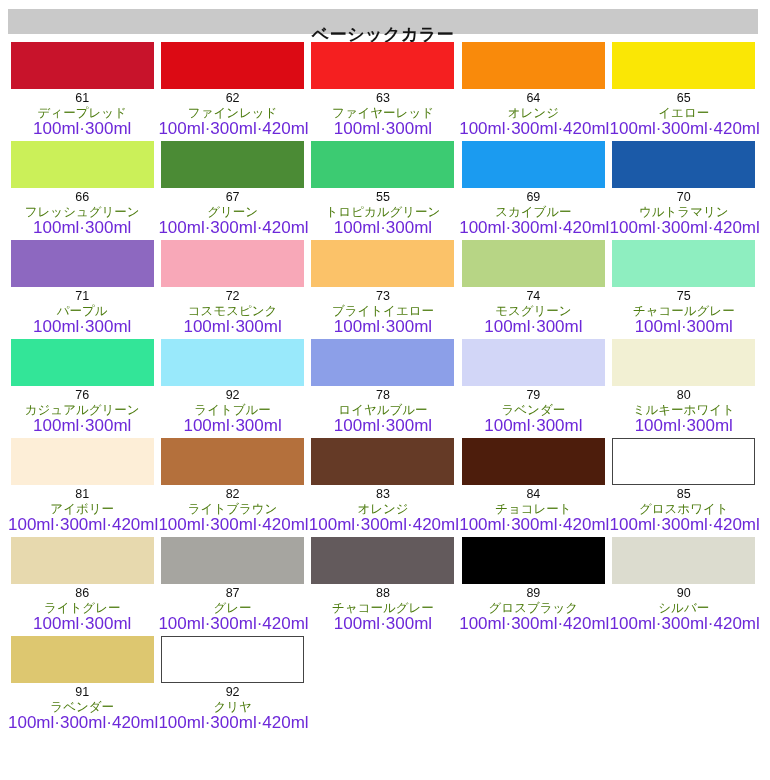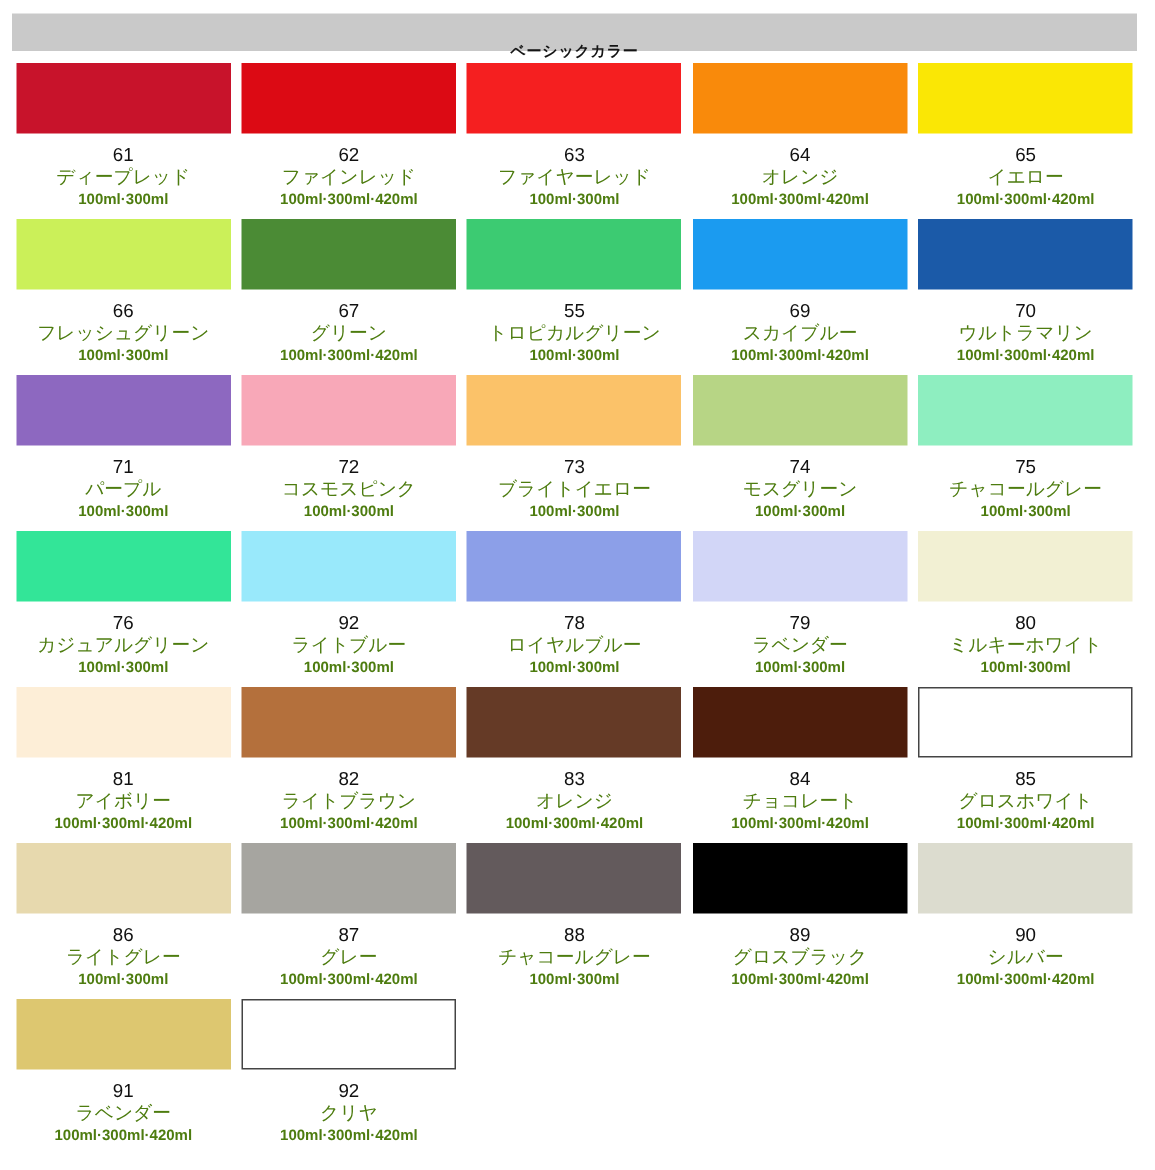--- a/index.html
+++ b/index.html
@@ -26,21 +26,21 @@
     left: 8px;
     top: 9px;
     width: 750px;
     height: 25px;
     background: #c9c9c9;
     display: flex;
     align-items: center;
     justify-content: center;
   }
   .header-title {
-    font-size: 10px;
+    font-size: 17px;
     font-weight: bold;
     letter-spacing: 0.5px;
     color: #141414;
     line-height: 1;
     margin-top: 26px;
   }
   .grid {
     position: absolute;
     left: 8px;
     top: 42px;
@@ -62,40 +62,39 @@
     height: 47px;
     box-sizing: border-box;
     display: block;
   }
   .swatch.bordered {
     border: 1px solid #444444;
   }
   .labels {
     width: 100%;
     text-align: center;
-    padding-top: 7px;
+    padding-top: 2px;
   }
   .code {
     font-size: 12.5px;
     line-height: 15px;
     color: #111111;
     white-space: nowrap;
   }
   .name {
     font-size: 12.5px;
     line-height: 15px;
     color: #4d7c0f;
     white-space: nowrap;
   }
   .sizes {
-    font-size: 10px;
+    font-size: 17px;
     line-height: 16px;
-    color: #4d7c0f;
+    color: #6d28d9;
     white-space: nowrap;
-    font-weight: bold;
   }
 </style>
 </head>
 <body>
 
 <div id="page">
 
   <div class="header-bar">
     <span class="header-title">ベーシックカラー</span>
   </div>

